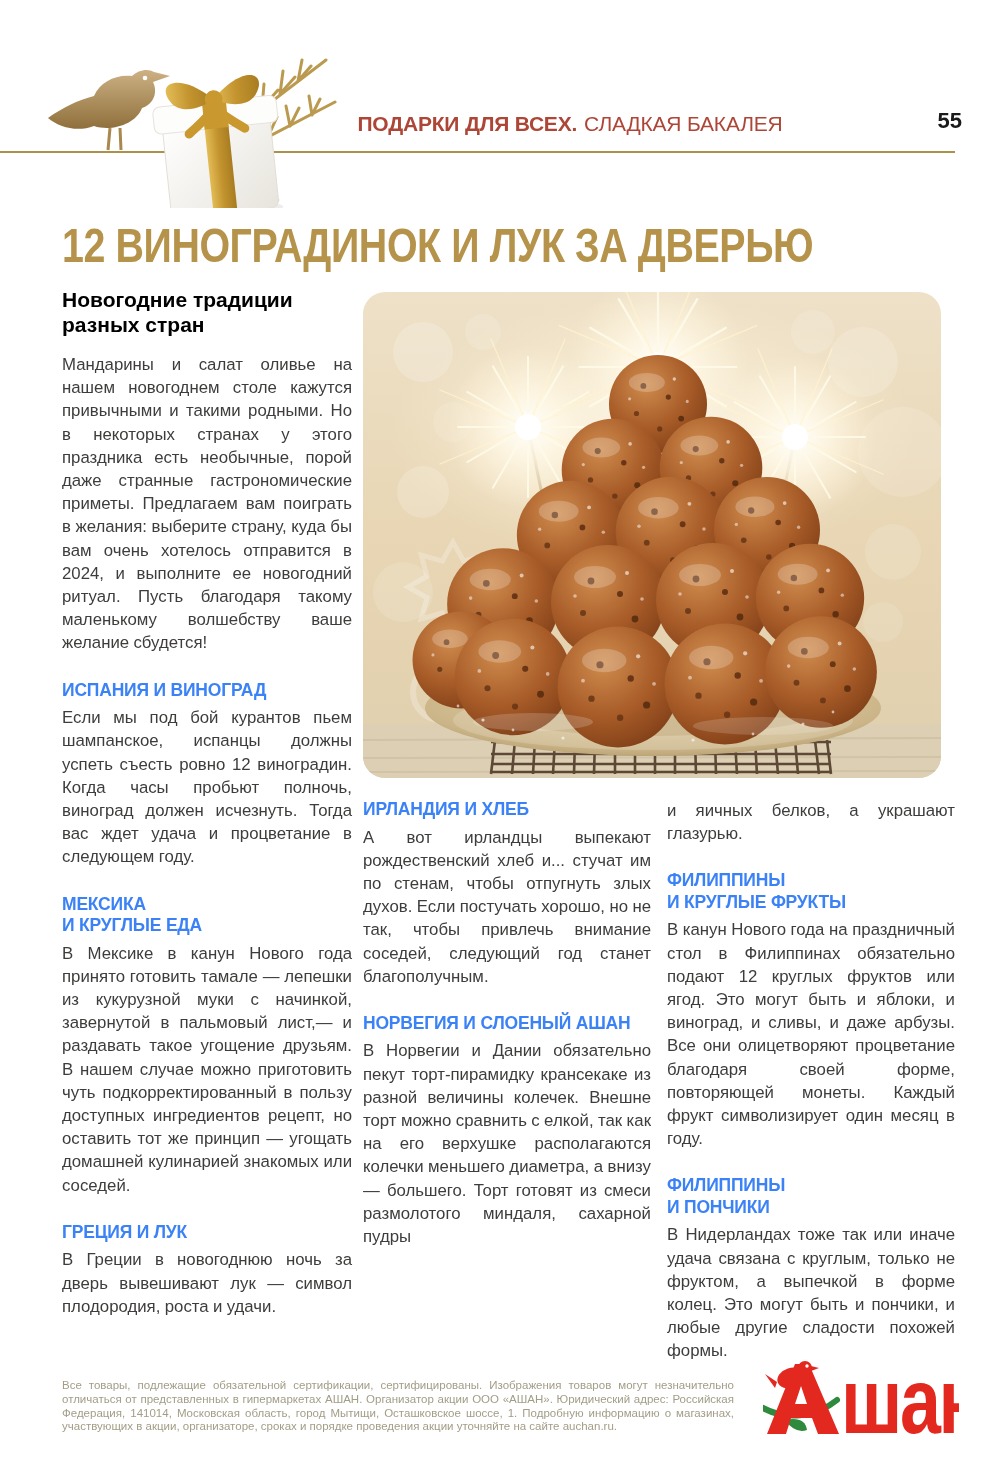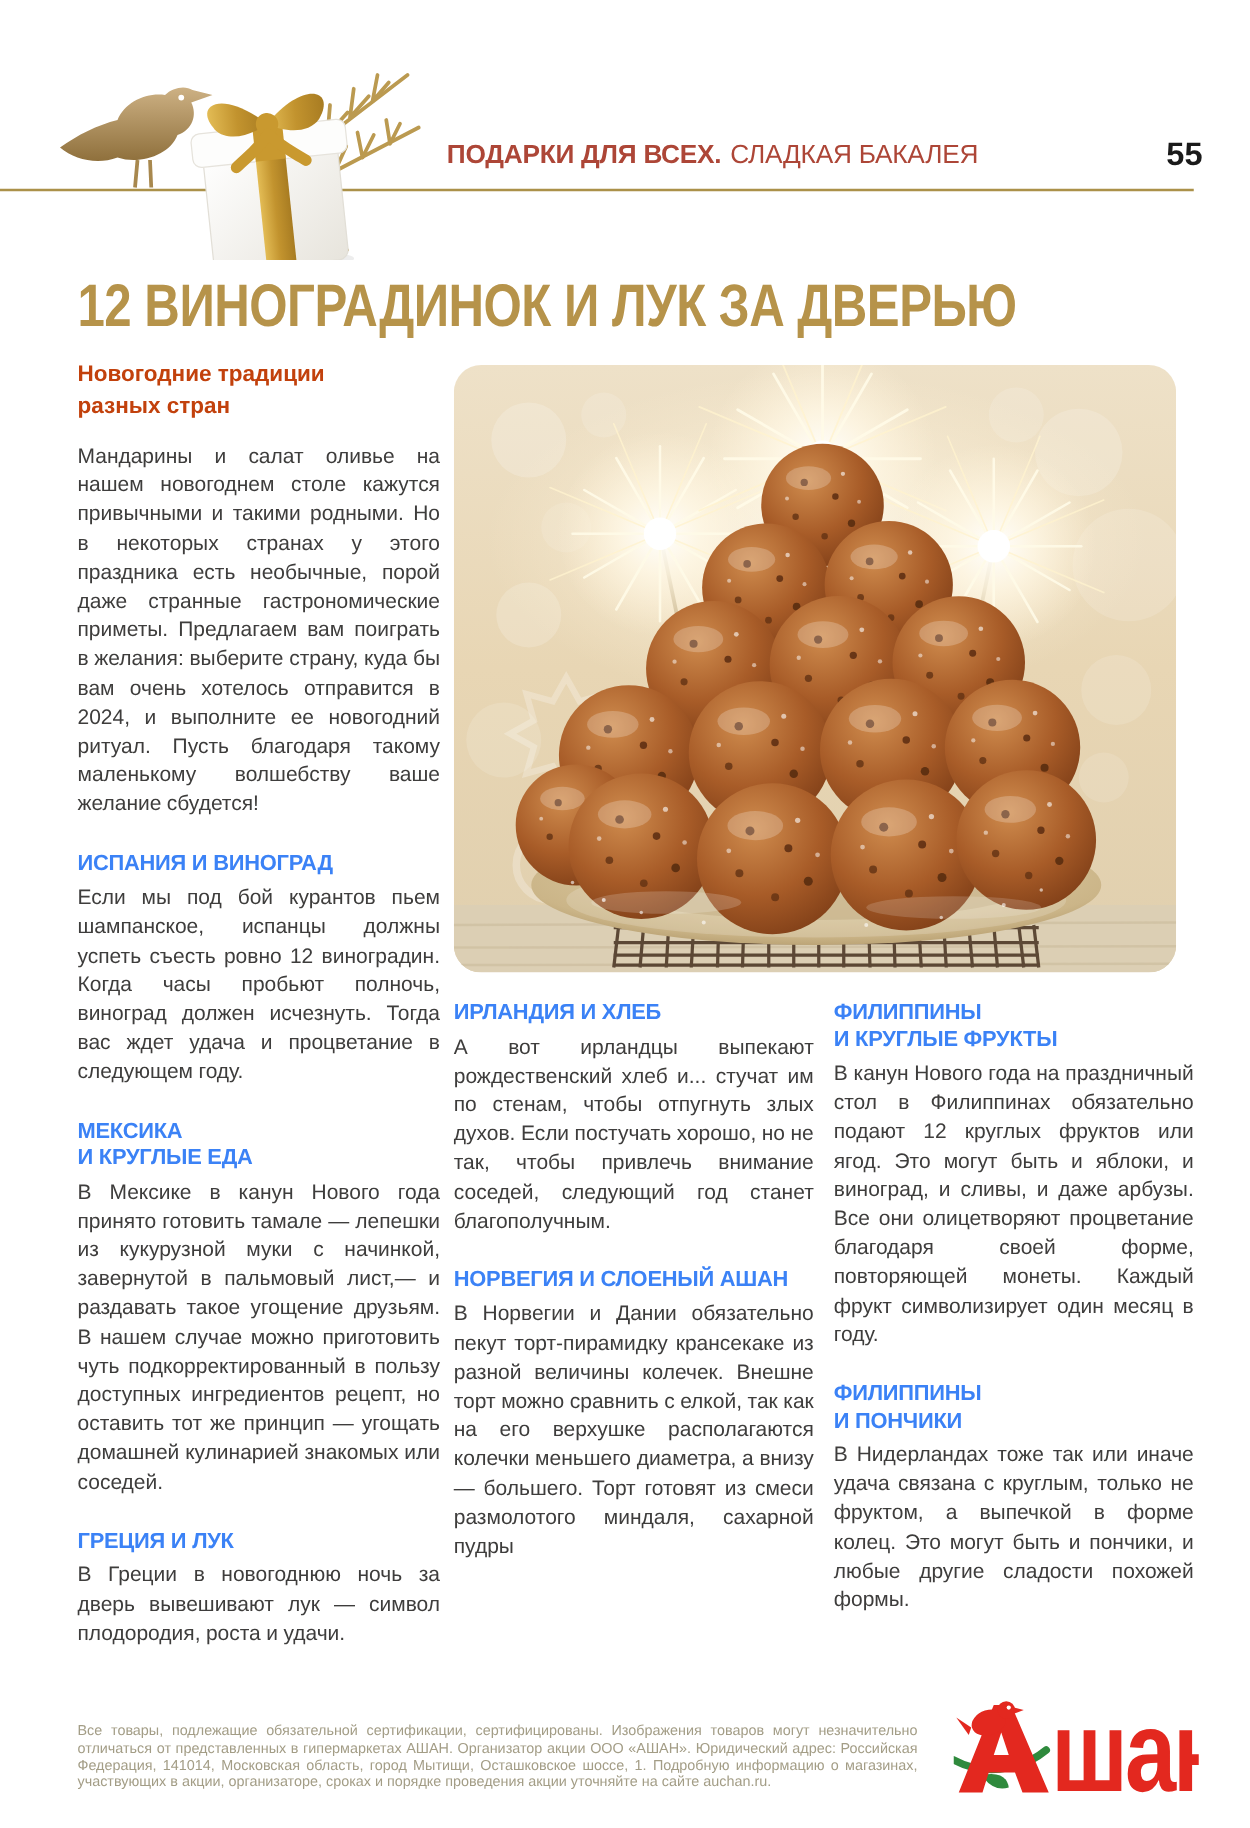--- a/index.html
+++ b/index.html
@@ -9,33 +9,33 @@
   }
   
   .gold-line { position:absolute; left:0; top:151px; width:955px; height:2px; background:#ab9149; }
   .header-deco { position:absolute; left:30px; top:40px; width:310px; height:168px; }
   .header-title {
     position:absolute; left:300px; top:112px; width:520px; text-align:center;
     font-size:21px; color:#ad4637; letter-spacing:-0.2px; white-space:nowrap;
   }
   .header-title .bold { font-weight:bold;padding-left:20px; }
   .header-title .reg { margin-left:7px; }
-  .page-number { position:absolute; right:38px; top:108px; font-size:26px; font-weight:bold; color:#1a1a1a; }
+  .page-number { position:absolute; right:38px; top:108px; font-size:22px; font-weight:bold; color:#1a1a1a; }
   
   .main-title {
     position:absolute; left:62px; top:218px; margin:0;
     font-size:48px; font-weight:bold; color:#b6934a; letter-spacing:-0.5px;
     transform:scaleX(0.82); transform-origin:left top; white-space:nowrap;
   }
   
   .col-left { position:absolute; left:62px; top:287px; width:290px; }
   .two-cols { position:absolute; left:363px; top:799px; width:592px; display:flex; gap:16px; }
   .tcol { width:288px; }
   .intro-heading {
-    font-size:18px; font-weight:bold; color:#c2410c; line-height:25px;
+    font-size:21px; font-weight:bold; color:#000000; line-height:25px;
     white-space:pre-line; margin:0 0 16px 0;
   }
   .gold-heading {
     font-size:17.5px; font-weight:bold; color:#3b82f6; line-height:21.5px;
     margin:25px 0 5px 0; white-space:pre-line; letter-spacing:-0.2px;
   }
   .tcol .gold-heading:first-child { margin-top:0; }
   .body-text {
     font-size:16.8px; line-height:23.2px; color:#3e3d3c;
     text-align:justify; margin:0; word-spacing:-0.3px;
@@ -294,20 +294,21 @@
   <div class="two-cols">
     <div class="tcol">
 
       <h3 class="gold-heading">ИРЛАНДИЯ И ХЛЕБ</h3>
       <p class="body-text">А вот ирландцы выпекают рождественский хлеб и... стучат им по стенам, чтобы отпугнуть злых духов. Если постучать хорошо, но не так, чтобы привлечь внимание соседей, следующий год станет благополучным.</p>
 
       <h3 class="gold-heading">НОРВЕГИЯ И СЛОЕНЫЙ АШАН</h3>
       <p class="body-text">В Норвегии и Дании обязательно пекут торт-пирамидку крансекаке из разной величины колечек. Внешне торт можно сравнить с елкой, так как на его верхушке располагаются колечки меньшего диаметра, а внизу — большего. Торт готовят из смеси размолотого миндаля, сахарной пудры</p>
     </div>
     <div class="tcol">
+      <p class="body-text lead">и яичных белков, а украшают глазурью.</p>
 
       <h3 class="gold-heading">ФИЛИППИНЫ
 И КРУГЛЫЕ ФРУКТЫ</h3>
       <p class="body-text">В канун Нового года на праздничный стол в Филиппинах обязательно подают 12 круглых фруктов или ягод. Это могут быть и яблоки, и виноград, и сливы, и даже арбузы. Все они олицетворяют процветание благодаря своей форме, повторяющей монеты. Каждый фрукт символизирует один месяц в году.</p>
 
       <h3 class="gold-heading">ФИЛИППИНЫ
 И ПОНЧИКИ</h3>
       <p class="body-text">В Нидерландах тоже так или иначе удача связана с круглым, только не фруктом, а выпечкой в форме колец. Это могут быть и пончики, и любые другие сладости похожей формы.</p>
     </div>
   </div>

